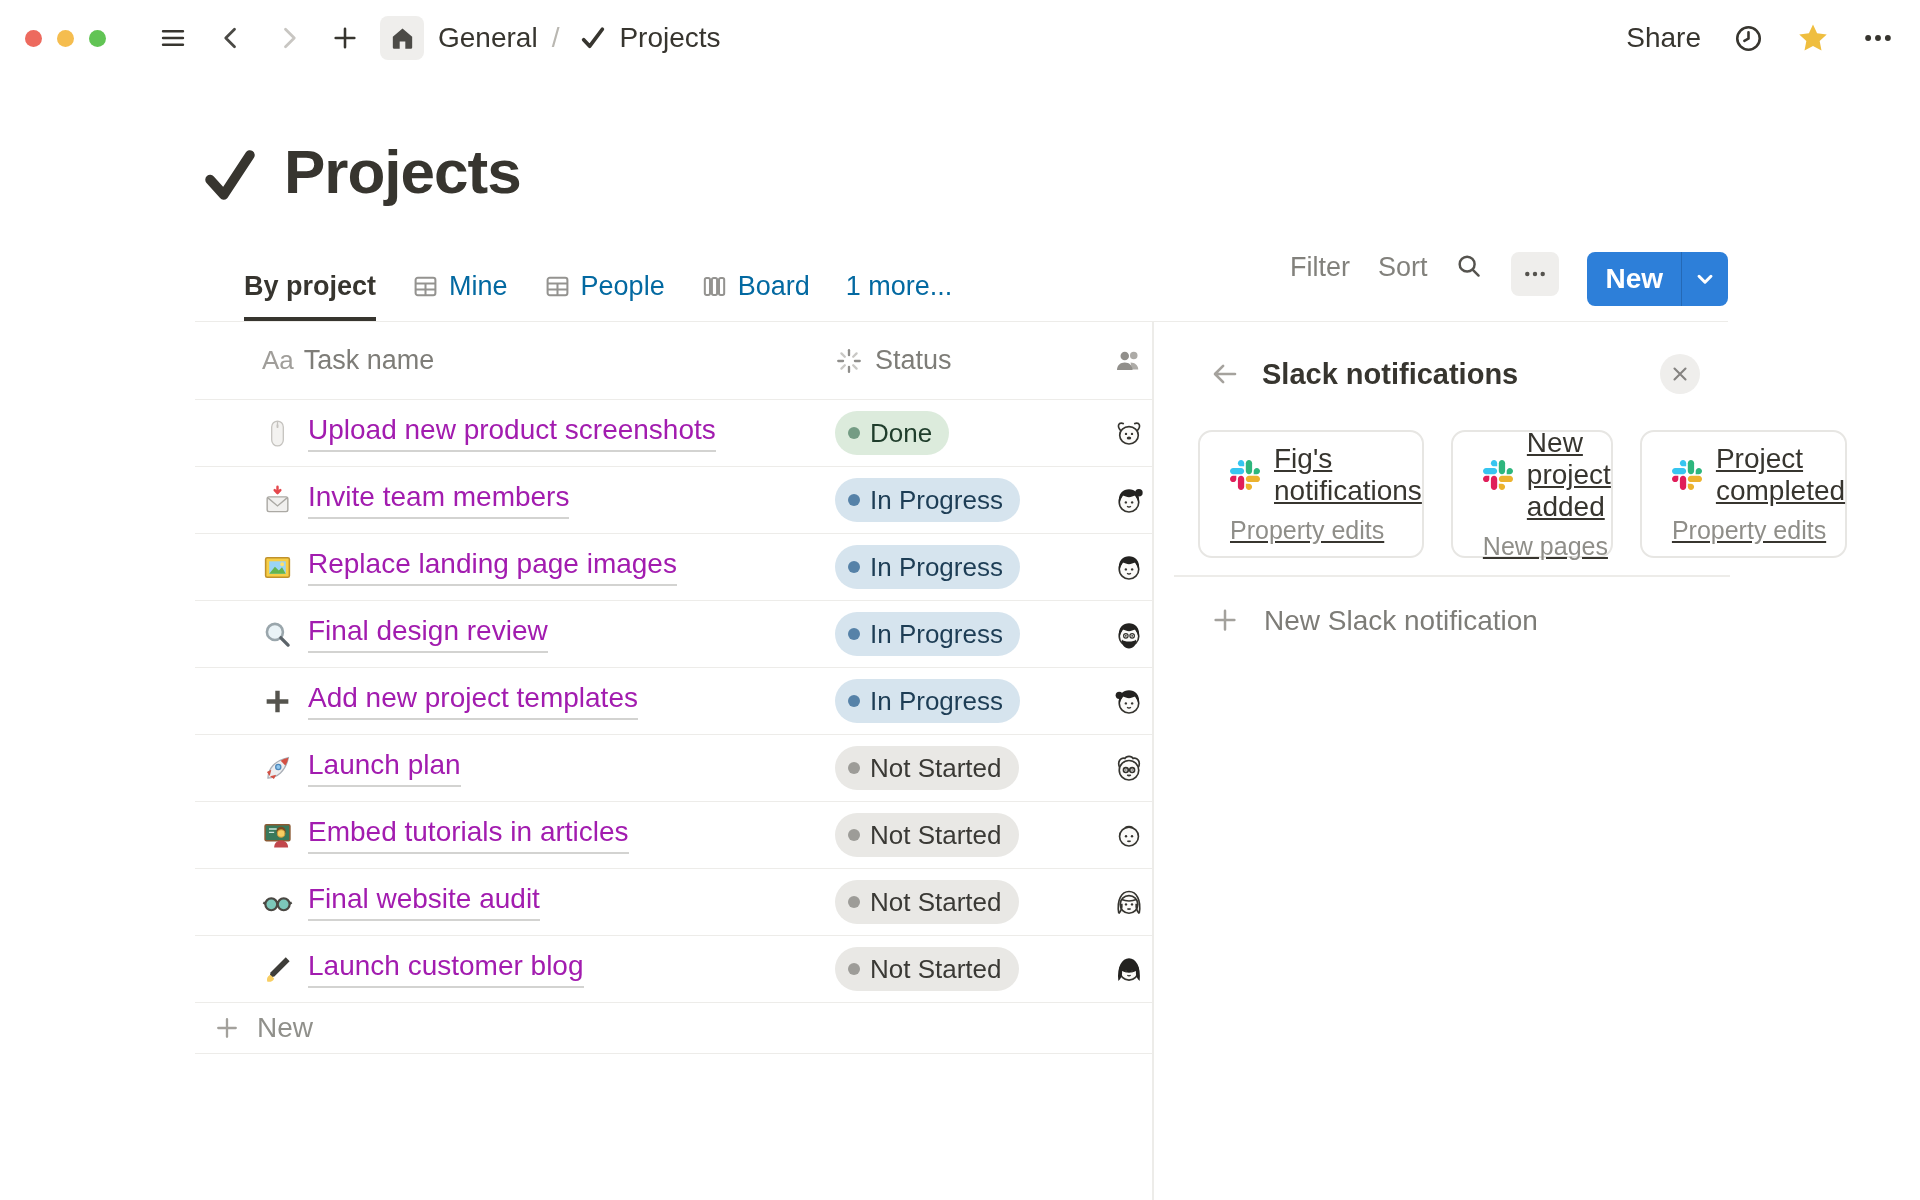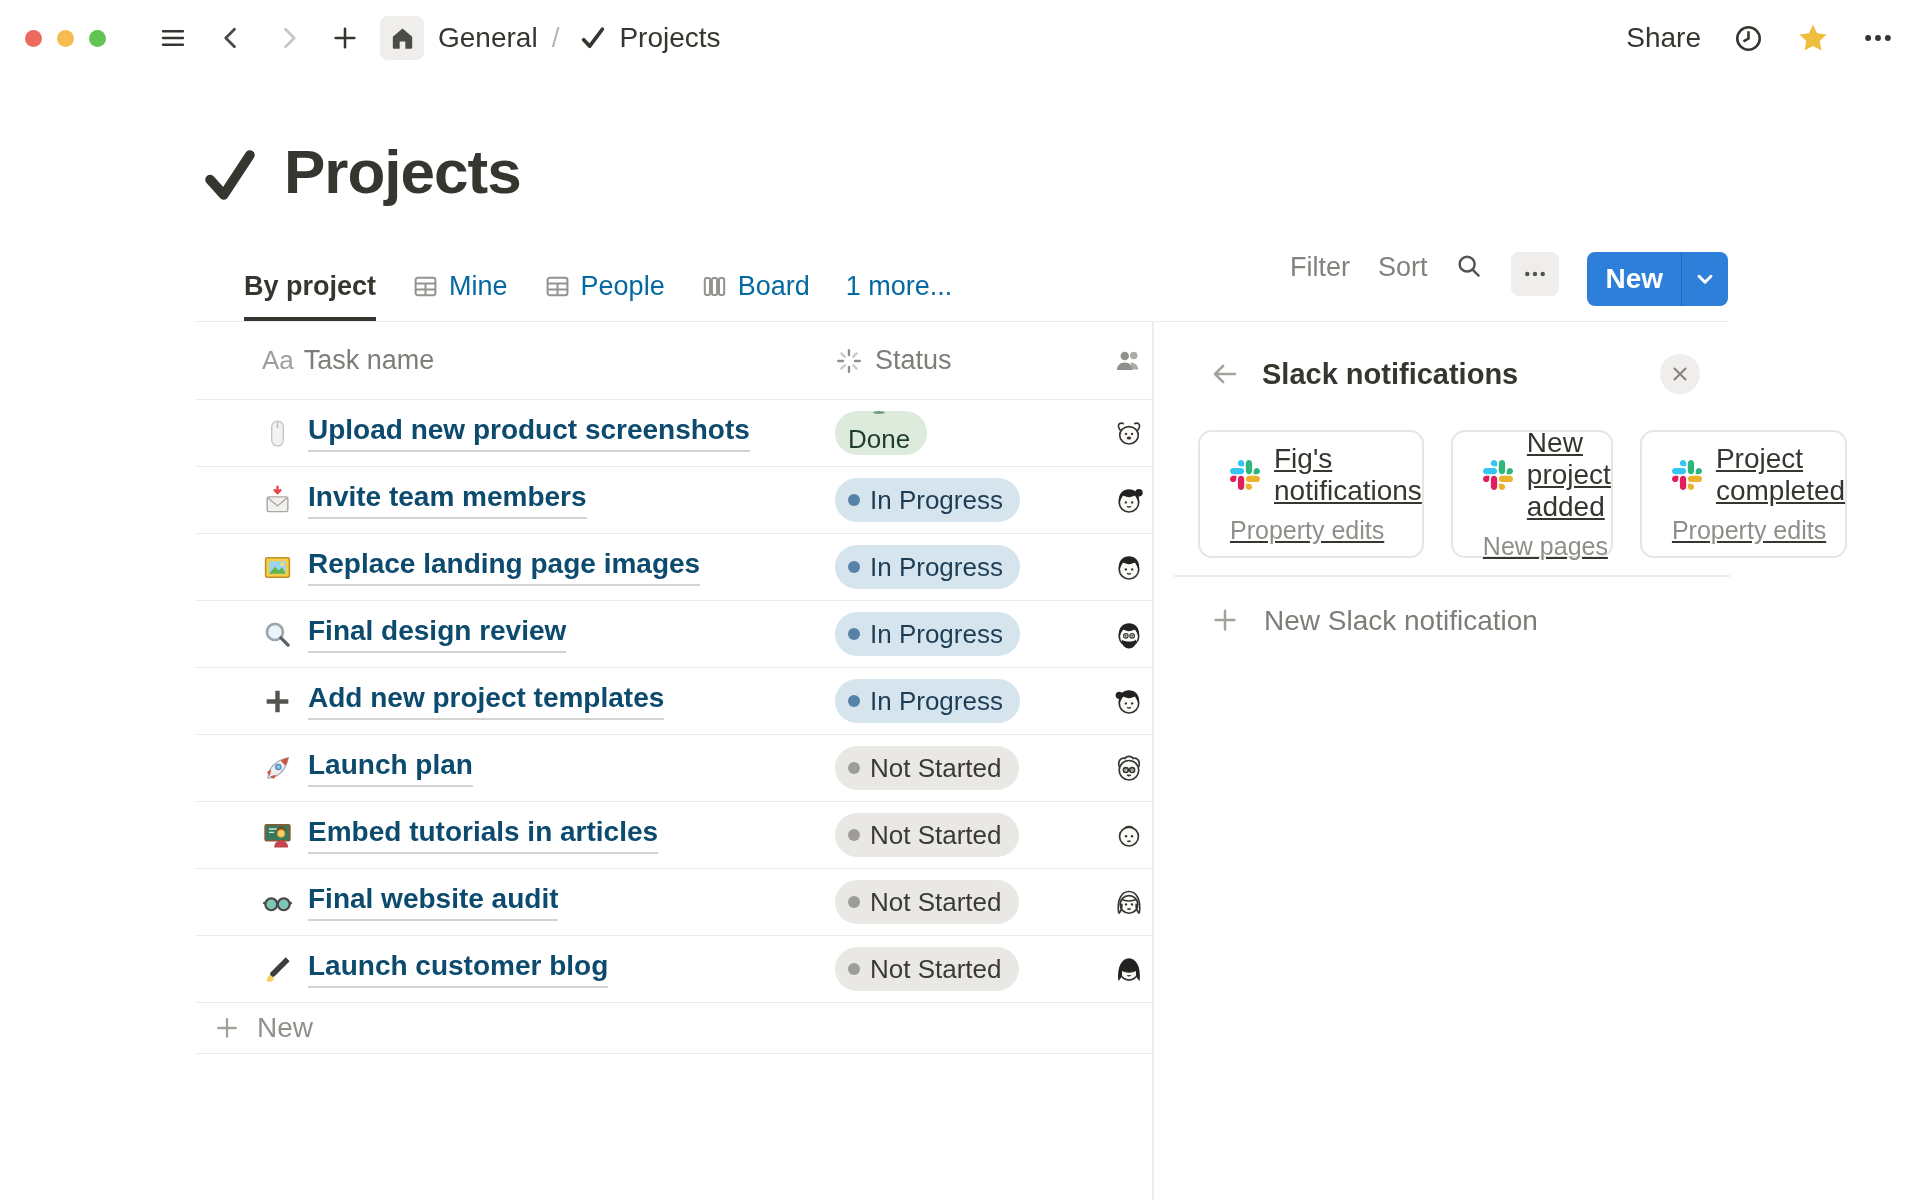--- a/index.html
+++ b/index.html
@@ -63,26 +63,26 @@
            color:#7E7D78; font-size:27px; }
   .trow  { height:67px; display:flex; align-items:center; border-bottom:1px solid #EDECE9; }
   .cell-task   { flex:0 0 640px; display:flex; align-items:center; padding-left:67px; gap:15px; min-width:0; }
   .cell-status { flex:0 0 270px; display:flex; align-items:center; }
   .cell-person { flex:1; display:flex; align-items:center; justify-content:center; }
   .thead .cell-task { gap:10px; }
   .aa { font-size:26px; color:#A09E9A; }
   .hic { width:28px; height:28px; }
   .hic-people { width:30px; height:30px; margin:0 auto; }
   .remoji { width:31px; height:31px; }
-  .tlink { font-size:28px; font-weight:700; color:#0c4a6e; line-height:1.15; padding-bottom:3px;
+  .tlink { font-size:28px; font-weight:400; color:#a21caf; line-height:1.15; padding-bottom:3px;
            border-bottom:2px solid rgba(55,53,47,0.22); white-space:nowrap; overflow:hidden; }
   .pill { display:inline-flex; align-items:center; gap:10px; height:44px; padding:0 17px 0 13px;
           border-radius:22px; font-size:26px; white-space:nowrap; }
   .pill .dot { width:12px; height:12px; border-radius:50%; }
-  .pill.done       { background:#DCEBDC; color:#1F3D2B;flex-direction:column; } .pill.done .dot { background:#749C84; }
+  .pill.done       { background:#DCEBDC; color:#1F3D2B; } .pill.done .dot { background:#749C84; }
   .pill.progress   { background:#D6E4EE; color:#1D3D55; } .pill.progress .dot { background:#5682A8; }
   .pill.notstarted { background:#E9E8E5; color:#3A3935; } .pill.notstarted .dot { background:#9D9C98; }
   .avatar { width:36px; height:36px; }
   .newrow { height:51px; display:flex; align-items:center; gap:16px; padding-left:18px;
             border-bottom:1px solid #EDECE9; color:#90908B; font-size:28px; }
   .newrow .plus { width:28px; height:28px; }
 
   
   .panel { position:absolute; left:1152px; top:322px; width:576px; height:878px;
            border-left:2px solid #EDECE9; }

